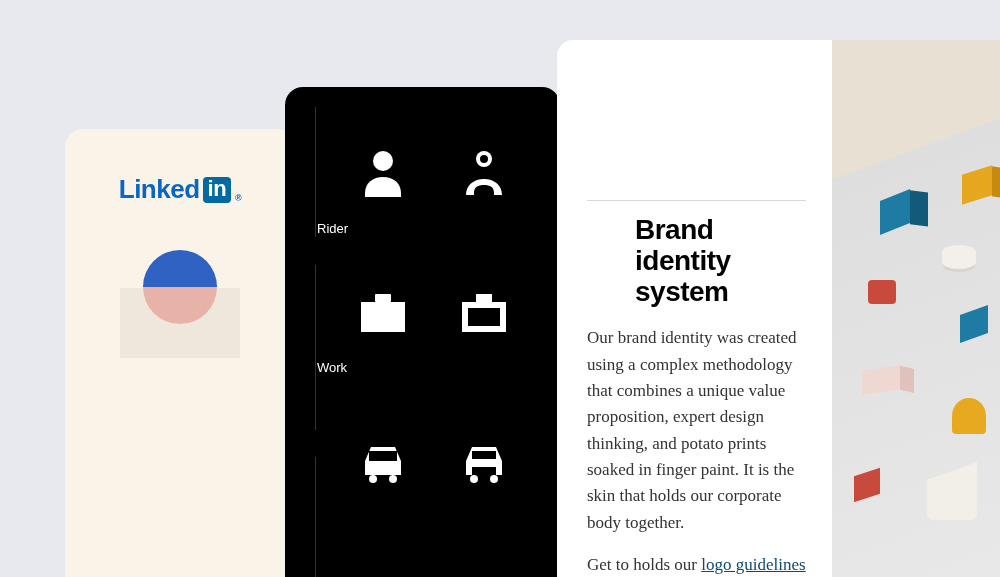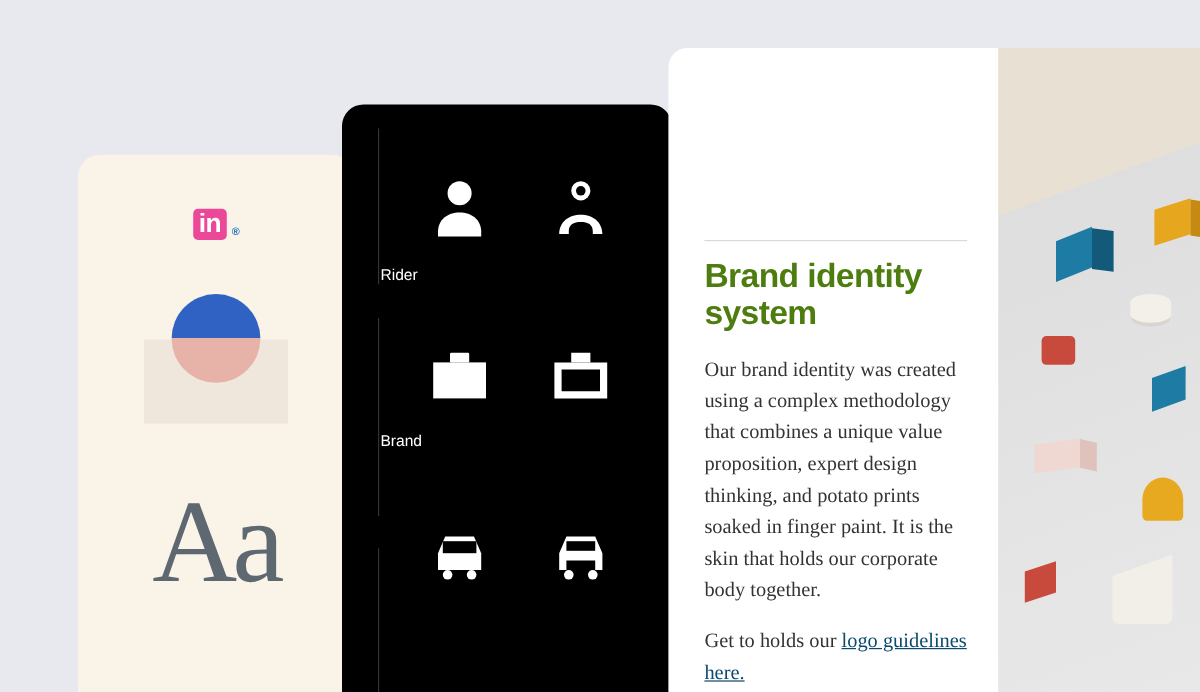--- a/index.html
+++ b/index.html
@@ -30,21 +30,21 @@
     display: flex;
     align-items: center;
     gap: 3px;
     color: #0a66c2;
     font-weight: 700;
     font-size: 26px;
     letter-spacing: -0.5px;
     position: relative;
   }
   .linkedin-logo .in-badge {
-    background: #ec4899;
+    background: #0369a1;
     color: #fff;
     border-radius: 4px;
     padding: 0 5px 2px 5px;
     font-size: 22px;
     line-height: 24px;
     font-weight: 700;
     display: inline-block;
   }
   .linkedin-logo .reg {
     font-size: 9px;
@@ -160,23 +160,24 @@
   }
   .article hr {
     border: none;
     border-top: 1px solid #d9d9d9;
     margin: 10px 0 14px 0;
   }
   .article h1 {
     font-size: 28px;
     font-weight: 700;
     line-height: 1.1;
-    color: #4d7c0f;
+    color: #000000;
     letter-spacing: -0.5px;
     margin-bottom: 18px;
+    margin-left: 48px;
   }
   .article p {
     font-family: Georgia, "Times New Roman", serif;
     font-size: 17px;
     line-height: 1.55;
     color: #333;
     margin-bottom: 16px;
   }
   .article a {
     color: #0c4a6e;
@@ -206,28 +207,28 @@
   .cube-r2 { width: 26px; height: 26px; background: #c84a3d; transform: skewY(-18deg); top: 432px; left: 22px; }
   .wedge-w { width: 50px; height: 40px; background: #f2efe8; top: 440px; left: 95px; border-radius: 0 0 6px 6px; }
   .wedge-w::before { content:""; position:absolute; top:-18px; left:0; width:0; height:0; border-left: 50px solid transparent; border-bottom: 18px solid #f2efe8; }
   .cyl1 { top: 205px; left: 110px; }
 </style>
 </head>
 <body>
 
 <div class="card1">
   <div class="linkedin-logo">
+    <span>Linked</span>
     <span class="in-badge">in</span>
     <span class="reg">®</span>
   </div>
   <div class="shape-stack">
     <div class="shape-rect"></div>
     <div class="shape-circle"></div>
   </div>
-  <div class="aa">Aa</div>
 </div>
 
 <div class="card2">
   <div class="divider d1"></div>
   <div class="divider d2"></div>
   <div class="divider d3"></div>
 
   <div class="icon-row row1">
     <div class="icon">
       <svg viewBox="0 0 56 56">
@@ -254,21 +255,21 @@
         </svg>
     </div>
     <div class="icon">
       <svg viewBox="0 0 56 56">
           <path d="M20 10h16v8H20z"></path>
           <path d="M6 18h44v30H6zm6 6v18h32V24z"></path>
         </svg>
     </div>
   </div>
 
-  <div class="section-label">Brand</div>
+  <div class="section-label">Work</div>
 
   <div class="icon-row row3">
     <div class="icon">
       <svg viewBox="0 0 56 56">
           <path d="M10 30l6-14h24l6 14v14H10z"></path>
           <circle cx="18" cy="48" r="4"></circle>
           <circle cx="38" cy="48" r="4"></circle>
           <rect x="14" y="20" width="28" height="10" fill="#000"></rect>
         </svg>
     </div>

